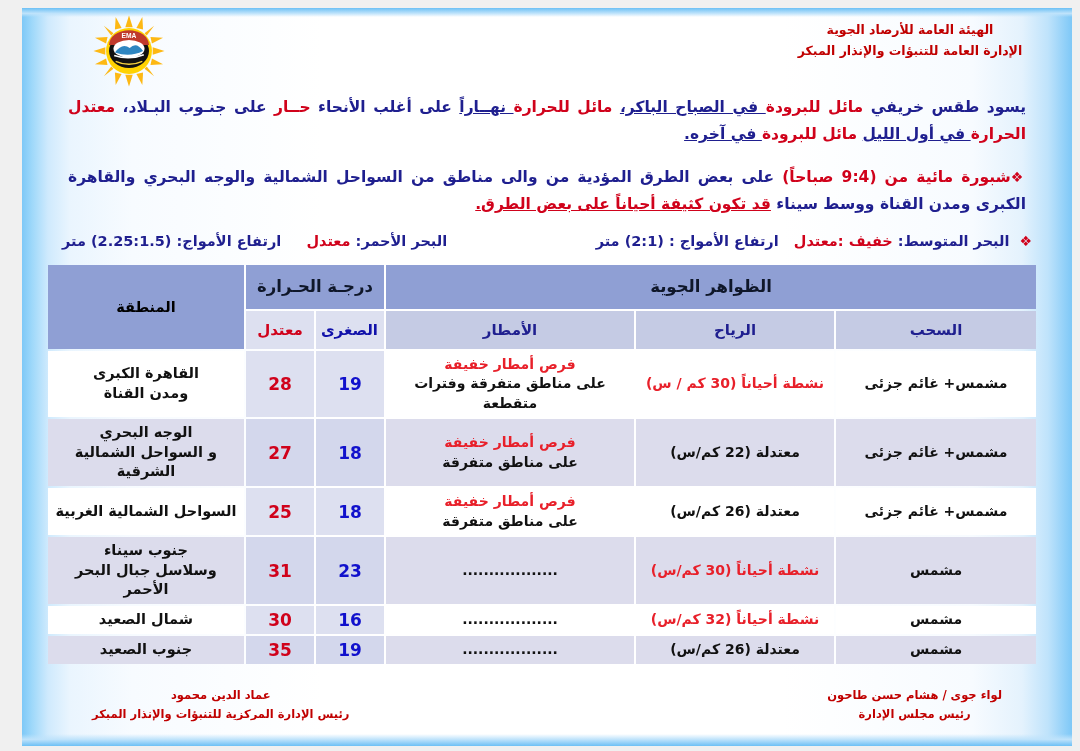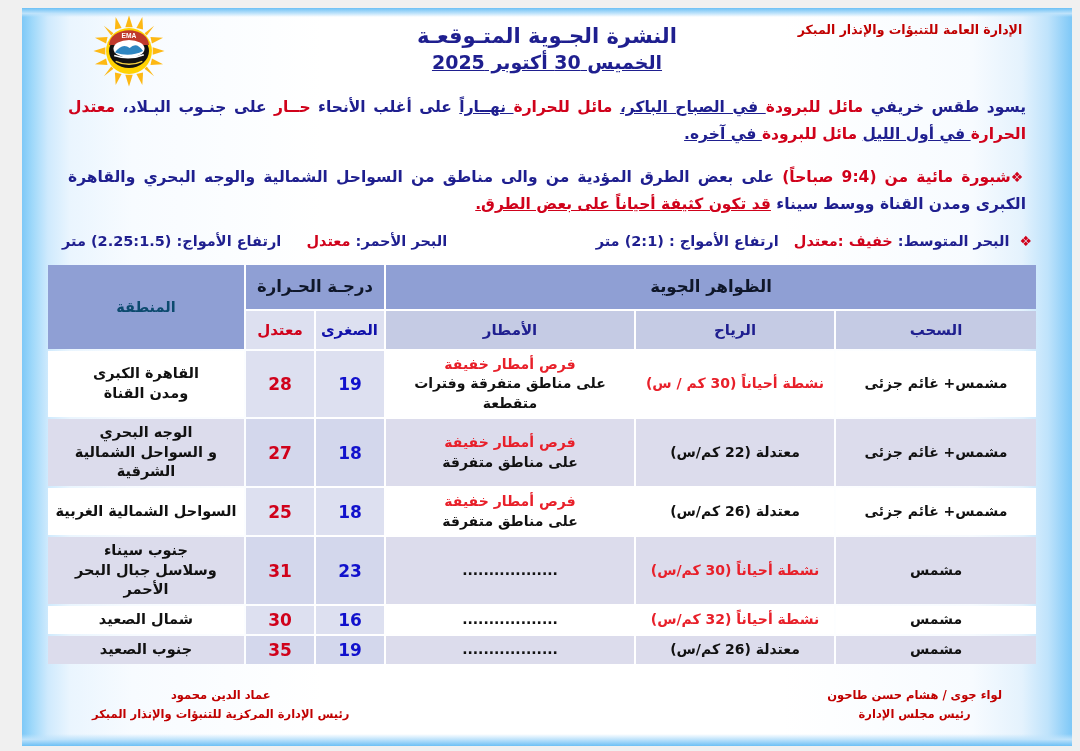--- a/index.html
+++ b/index.html
@@ -138,21 +138,21 @@
     font-weight: bold;
   }
   th.hdr-top {
     background: #8f9fd4;
     color: #0f172a;
     font-size: 16.5px;
     height: 36px;
   }
   th.hdr-region {
     background: #8f9fd4;
-    color: #0c4a6e;
+    color: #000000;
     font-size: 14.5px;
   }
   th.hdr-sub {
     background: #c5cbe4;
     color: #1f1f8f;
     font-size: 15px;
     height: 30px;
   }
   th.hdr-sub.tmax { color: #d0021b; background: #dde0f0; }
   th.hdr-sub.tmin { color: #1111aa; background: #dde0f0; }
@@ -235,27 +235,24 @@
             <ellipse cx="50" cy="47" rx="21" ry="12" fill="#ffffff"></ellipse>
             <path d="M31 52 q10 -14 20 -6 q9 -9 18 4 q-18 9 -38 2 z" fill="#2e86c1"></path>
             <path d="M30 56 q20 7 40 -1" stroke="#ffffff" stroke-width="2" fill="none"></path>
             <text x="50" y="32" font-size="9" fill="#ffffff" text-anchor="middle" font-family="'Liberation Sans', sans-serif" font-weight="bold">EMA</text>
             <path d="M32 64 q18 8 36 0" stroke="#f4d03f" stroke-width="2" fill="none"></path>
           </g>
         </svg>
       </div>
 
       <div class="org">
+        <div>الهيئة العامة للأرصاد الجوية</div>
         <div>الإدارة العامة للتنبؤات والإنذار المبكر</div>
       </div>
 
-      <div class="title-wrap">
-        <div class="title-main">النشرة الجـوية المتـوقعـة</div>
-        <div class="title-date">الخميس 30 أكتوبر 2025</div>
-      </div>
     </div>
 
     <div class="para p1">
       <span class="blue">يسود طقس خريفي </span><span class="red">مائل للبرودة</span><span class="blue u"> في الصباح الباكر،</span><span class="red"> مائل للحرارة</span><span class="blue u"> نهــاراً</span><span class="blue"> على أغلب الأنحاء </span><span class="red">حــار</span><span class="blue"> على جنـوب البـلاد،</span><span class="red"> معتدل الحرارة</span><span class="blue u"> في أول الليل</span><span class="red"> مائل للبرودة</span><span class="blue u"> في آخره.</span>
     </div>
 
     <div class="para p2">
       <span class="bullet">❖</span><span class="red">شبورة مائية من (9:4 صباحاً)</span><span class="blue"> على بعض الطرق المؤدية من والى مناطق من السواحل الشمالية والوجه البحري والقاهرة الكبرى ومدن القناة ووسط سيناء </span><span class="red u">قد تكون كثيفة أحياناً على بعض الطرق.</span>
     </div>
 

